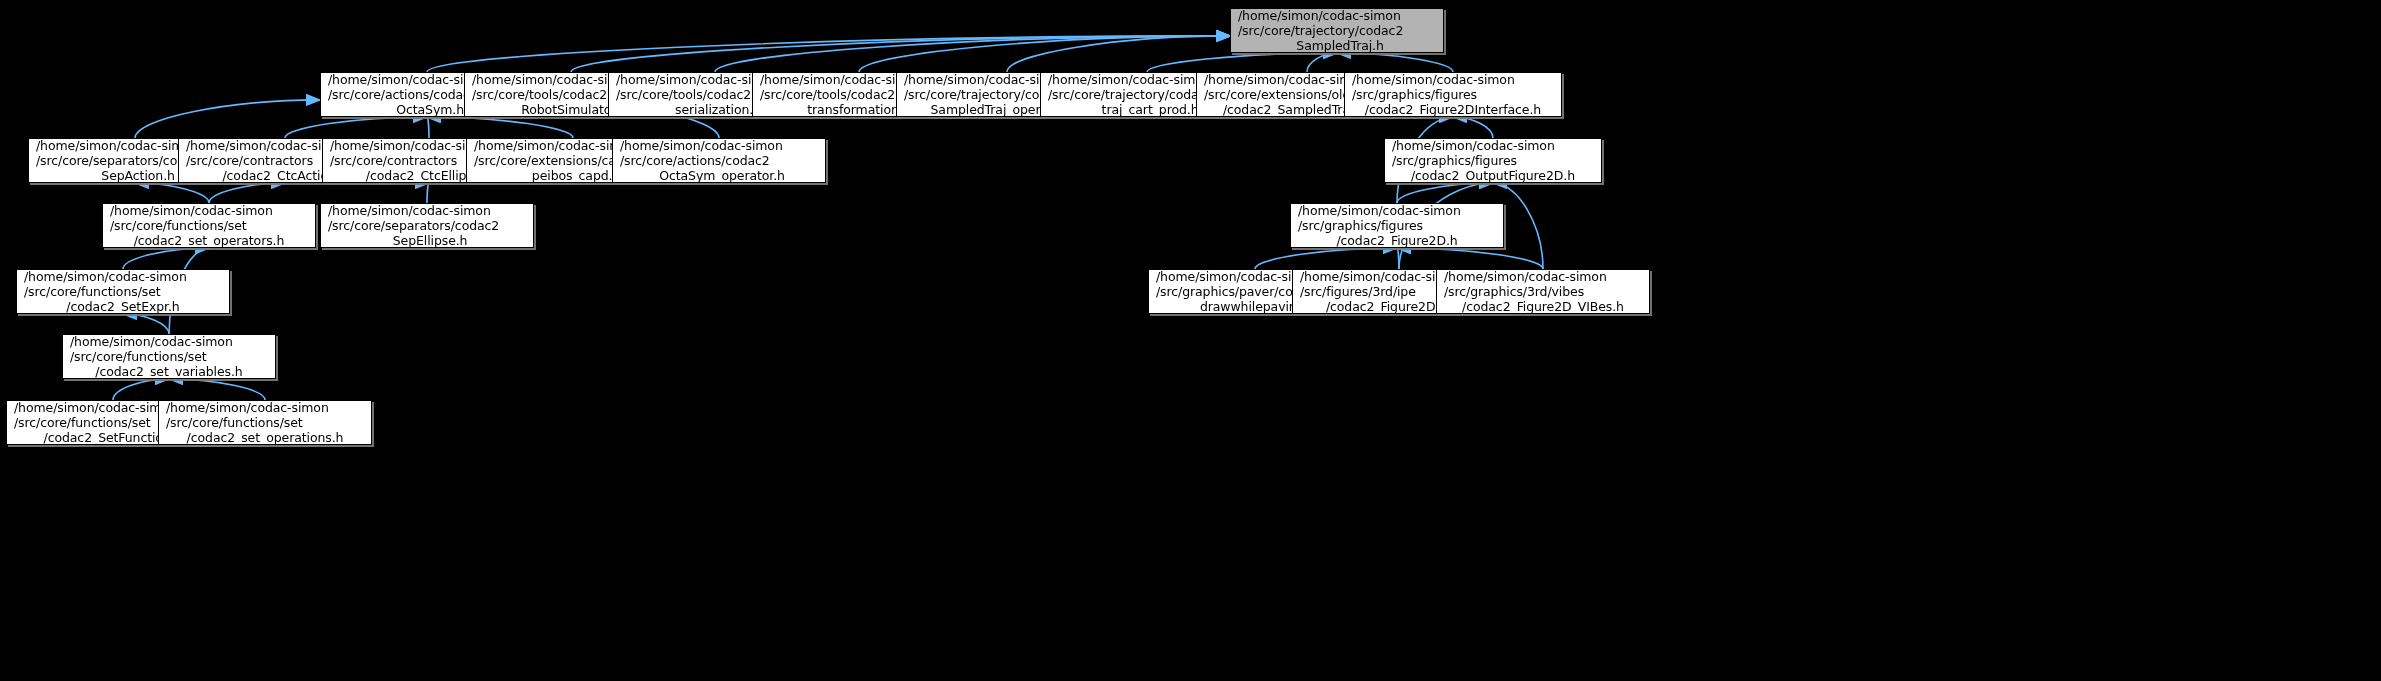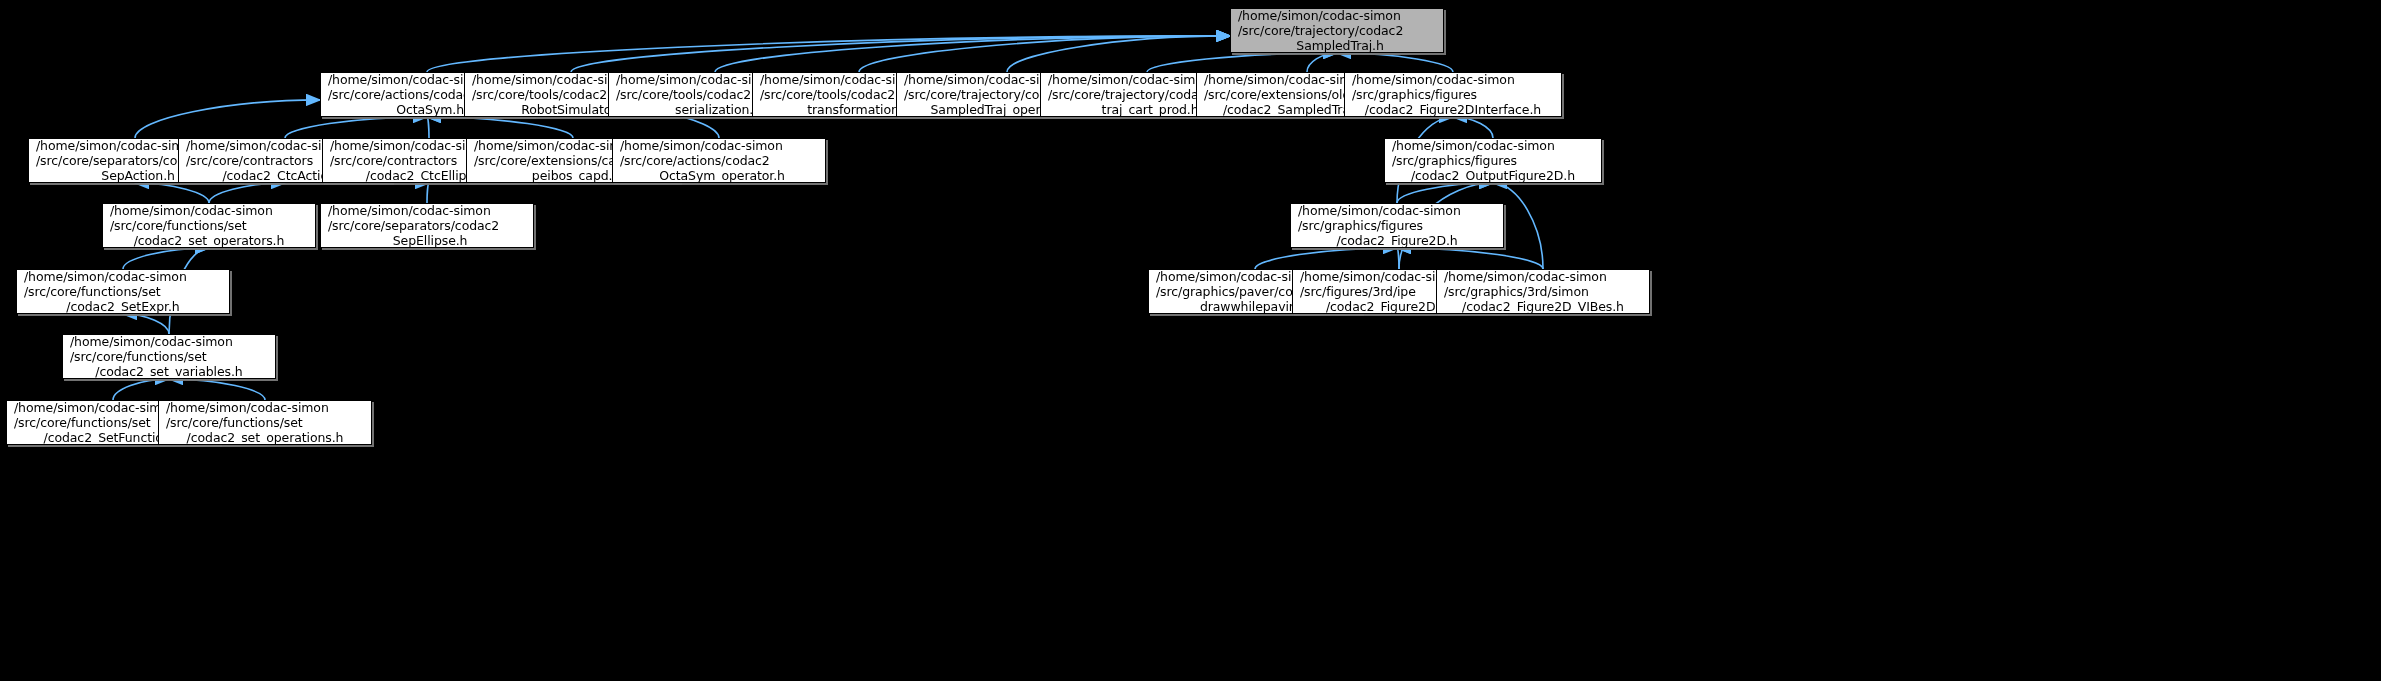--- a/index.html
+++ b/index.html
@@ -161,21 +161,21 @@
         <span class="ln l1">/src/graphics/paver/codac2</span>
         <span class="ln l2">_drawwhilepaving.h</span>
       </div>
       <div class="node" style="left: 1292px; top: 269px; width: 214px; height: 45px;">
         <span class="ln l0">/home/simon/codac-simon</span>
         <span class="ln l1">/src/figures/3rd/ipe</span>
         <span class="ln l2">/codac2_Figure2D_IPE.h</span>
       </div>
       <div class="node" style="left: 1436px; top: 269px; width: 214px; height: 45px;">
         <span class="ln l0">/home/simon/codac-simon</span>
-        <span class="ln l1">/src/graphics/3rd/simon</span>
+        <span class="ln l1">/src/graphics/3rd/vibes</span>
         <span class="ln l2">/codac2_Figure2D_VIBes.h</span>
       </div>
       <div class="node" style="left: 62px; top: 334px; width: 214px; height: 45px;">
         <span class="ln l0">/home/simon/codac-simon</span>
         <span class="ln l1">/src/core/functions/set</span>
         <span class="ln l2">/codac2_set_variables.h</span>
       </div>
       <div class="node" style="left: 6px; top: 400px; width: 214px; height: 45px;">
         <span class="ln l0">/home/simon/codac-simon</span>
         <span class="ln l1">/src/core/functions/set</span>

